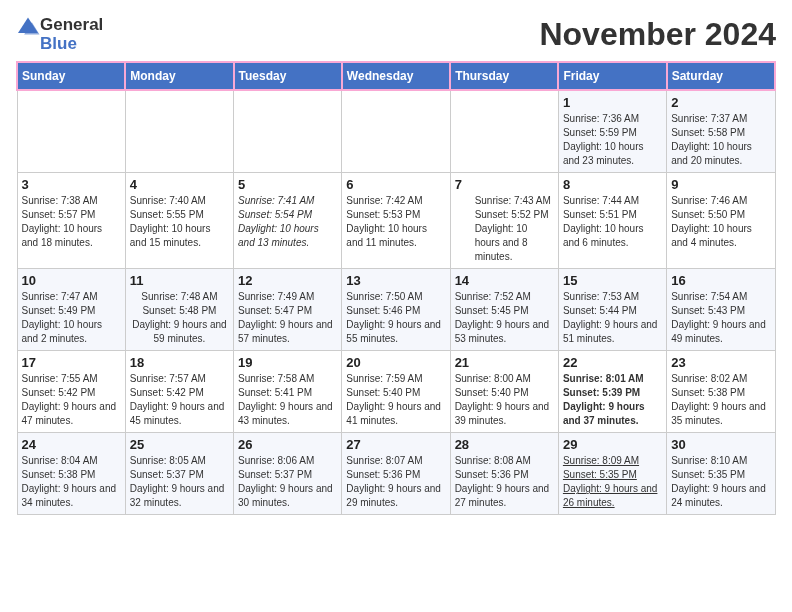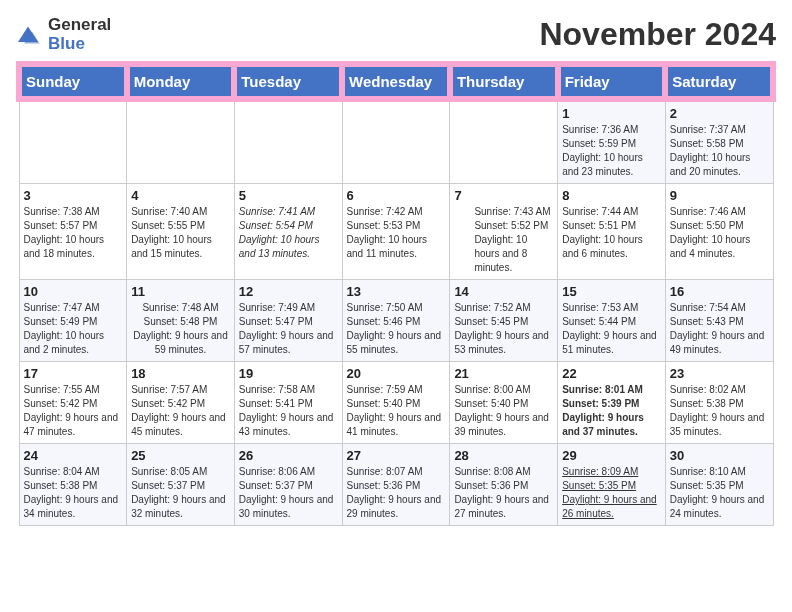--- a/index.html
+++ b/index.html
@@ -11,22 +11,21 @@
       padding: 16px;
     }
     .header-area {
       display: flex;
       align-items: flex-start;
       justify-content: space-between;
       margin-bottom: 8px;
     }
     .logo {
       display: flex;
-      align-items: center;
-      gap: 8px;
+      gap: 0;
     }
     .logo-icon {
       width: 24px;
       height: 20px;
     }
     .title-area {
       text-align: right;
     }
     .cal-title {
       font-size: 32px;
@@ -40,23 +39,23 @@
     table {
       width: 100%;
       border-collapse: collapse;
       font-size: 11px;
     }
     thead tr th {
       background-color: #4472c4;
       color: #fff;
       padding: 6px 4px;
       text-align: left;
-      font-size: 15px;
+      font-size: 12px;
       font-weight: bold;
-      border: 6px solid #f9a8d4;
+      border: 2px solid #f9a8d4;
     }
     tbody tr td {
       border: 1px solid #ccc;
       vertical-align: top;
       padding: 4px;
       height: 80px;
       width: 108px;
     }
     tbody tr:nth-child(odd) td {
       background-color: #f5f7fc;

